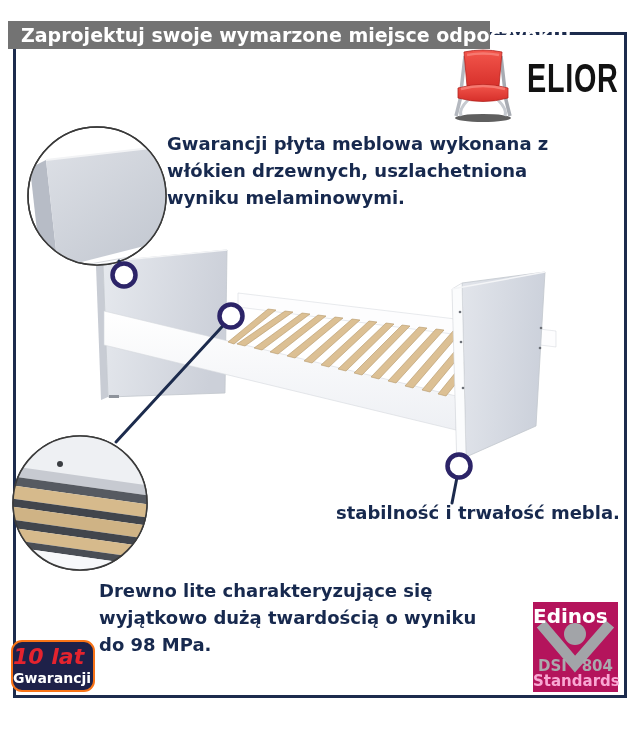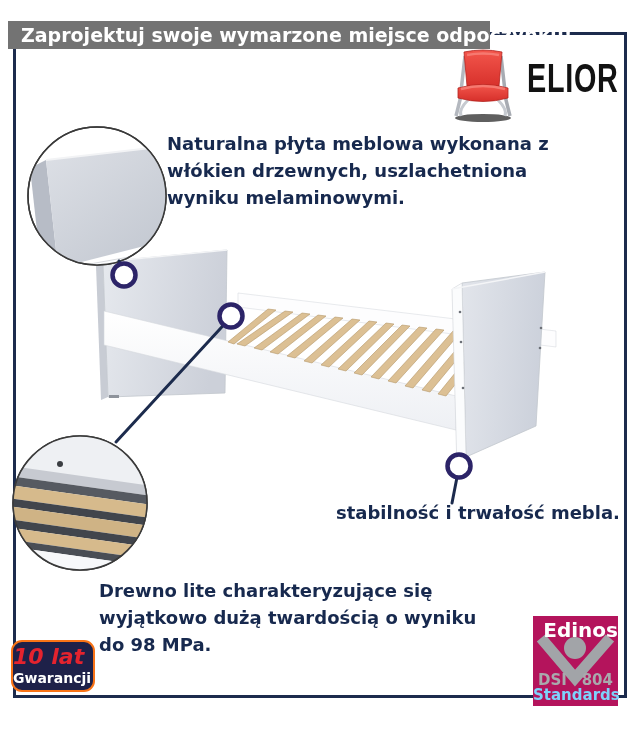--- a/index.html
+++ b/index.html
@@ -28,27 +28,27 @@
   .p-wood{left:99px;top:577px;}
   .bedsvg{position:absolute;left:0;top:0;z-index:2;}
   .badge-warranty{
     position:absolute;left:11px;top:640px;width:84px;height:52px;z-index:6;
     background:#1e2149;border:2px solid #f97316;border-radius:11px;box-sizing:border-box;
   }
   .bw1{color:#e4232e;font-size:22px;font-weight:bold;font-style:italic;line-height:26px;margin-top:2px;}
   .bw2{color:#ffffff;font-size:14px;font-weight:bold;line-height:16px;letter-spacing:0px;}
   .badge-edinos{
     position:absolute;left:533px;top:602px;width:85px;height:90px;z-index:6;
-    background:#b4145c;text-align:right;margin-top:14px;
+    background:#b4145c;text-align:left;
   }
   .be-brand{color:#ffffff;font-size:20px;font-weight:bold;line-height:24px;margin-top:2px;position:relative;z-index:2;}
   .be-v{position:absolute;left:0;top:18px;width:85px;height:58px;z-index:1;}
   .be-row{position:absolute;left:0;top:55px;width:85px;z-index:2;display:flex;justify-content:space-between;padding:0 5px;box-sizing:border-box;}
   .be-grey{color:#a9a9ad;font-size:15px;font-weight:bold;}
-  .be-std{position:absolute;left:0;bottom:2px;width:85px;color:#7dd3fc;font-size:15px;font-weight:bold;z-index:2;}
+  .be-std{position:absolute;left:0;bottom:2px;width:85px;color:#f9a8d4;font-size:15px;font-weight:bold;z-index:2;}
 </style>
 </head>
 <body>
 
 <div class="frame"></div>
 
 <div class="banner">
   <span>Zaprojektuj swoje wymarzone miejsce odpoczynku!</span>
 </div>
 
@@ -179,21 +179,21 @@
   </g>
 
   <g>
     <circle cx="124" cy="275" r="11.5" fill="#ffffff" stroke="#2c2468" stroke-width="4.5"></circle>
     <circle cx="231" cy="316" r="11.5" fill="#ffffff" stroke="#2c2468" stroke-width="4.5"></circle>
     <circle cx="459" cy="466" r="11.5" fill="#ffffff" stroke="#2c2468" stroke-width="4.5"></circle>
   </g>
 </svg>
 
 <div class="para p-board">
-  <div>Naturalna płyta meblowa wykonana z</div>
+  <div>Gwarancji płyta meblowa wykonana z</div>
   <div>włókien drzewnych, uszlachetniona</div>
   <div>wyniku melaminowymi.</div>
 </div>
 
 <div class="para p-frame">
   <div>stabilność i trwałość mebla.</div>
 </div>
 
 <div class="para p-wood">
   <div>Drewno lite charakteryzujące się</div>

